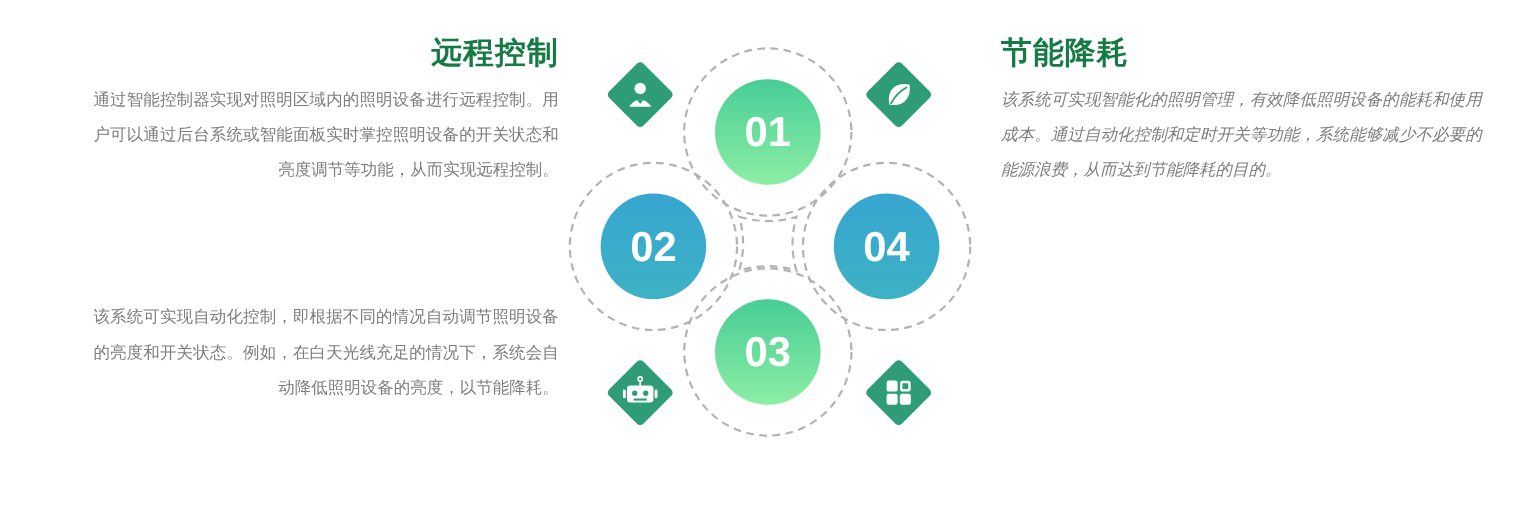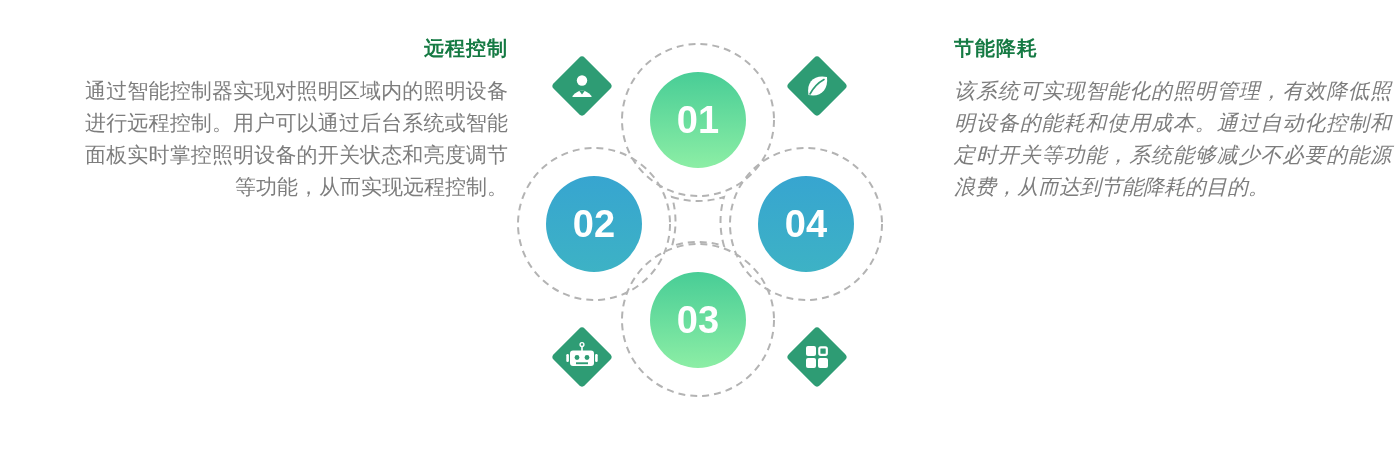--- a/index.html
+++ b/index.html
@@ -4,31 +4,31 @@
 <style>
   html,body{margin:0;padding:0;}
   body{
     width:1400px;height:465px;position:relative;overflow:hidden;
     background:#ffffff;
     font-family:"Liberation Sans","DejaVu Sans",sans-serif;
   }
   .section{position:absolute;}
   .section h2{
     margin:0 0 12px 0;
-    font-size:20px;line-height:30px;font-weight:bold;
+    font-size:28px;line-height:30px;font-weight:bold;
     color:#157a43;letter-spacing:1px;
   }
   .section p{
     margin:0;
-    font-size:21px;line-height:32px;color:#7d7d7d;
+    font-size:15px;line-height:32px;color:#7d7d7d;
     text-align:justify;
   }
   .sec-left{left:85px;top:33px;width:423px;text-align:right;}
   .sec-left p{text-align-last:right;}
-  .sec-right{left:954px;top:33px;width:437px;text-align:left;}
+  .sec-right{left:910px;top:33px;width:437px;text-align:left;}
   .sec-right p{text-align-last:left;font-style:italic;}
   .row2{top:273px;}
   .diagram{position:absolute;left:0;top:0;}
 </style>
 </head>
 <body>
 
 <svg class="diagram" width="1400" height="465" viewBox="0 0 1400 465">
   <defs>
     <linearGradient id="gradGreen" x1="0" y1="0" x2="0" y2="1">
@@ -102,16 +102,17 @@
   <h2>远程控制</h2>
   <p>通过智能控制器实现对照明区域内的照明设备进行远程控制。用户可以通过后台系统或智能面板实时掌控照明设备的开关状态和亮度调节等功能，从而实现远程控制。</p>
 </div>
 
 <div class="section sec-right">
   <h2>节能降耗</h2>
   <p>该系统可实现智能化的照明管理，有效降低照明设备的能耗和使用成本。通过自动化控制和定时开关等功能，系统能够减少不必要的能源浪费，从而达到节能降耗的目的。</p>
 </div>
 
 <div class="section sec-left row2">
+  <p>该系统可实现自动化控制，即根据不同的情况自动调节照明设备的亮度和开关状态。例如，在白天光线充足的情况下，系统会自动降低照明设备的亮度，以节能降耗。</p>
 </div>
 
 <div class="section sec-right row2">
 </div>
 
 </body></html>

